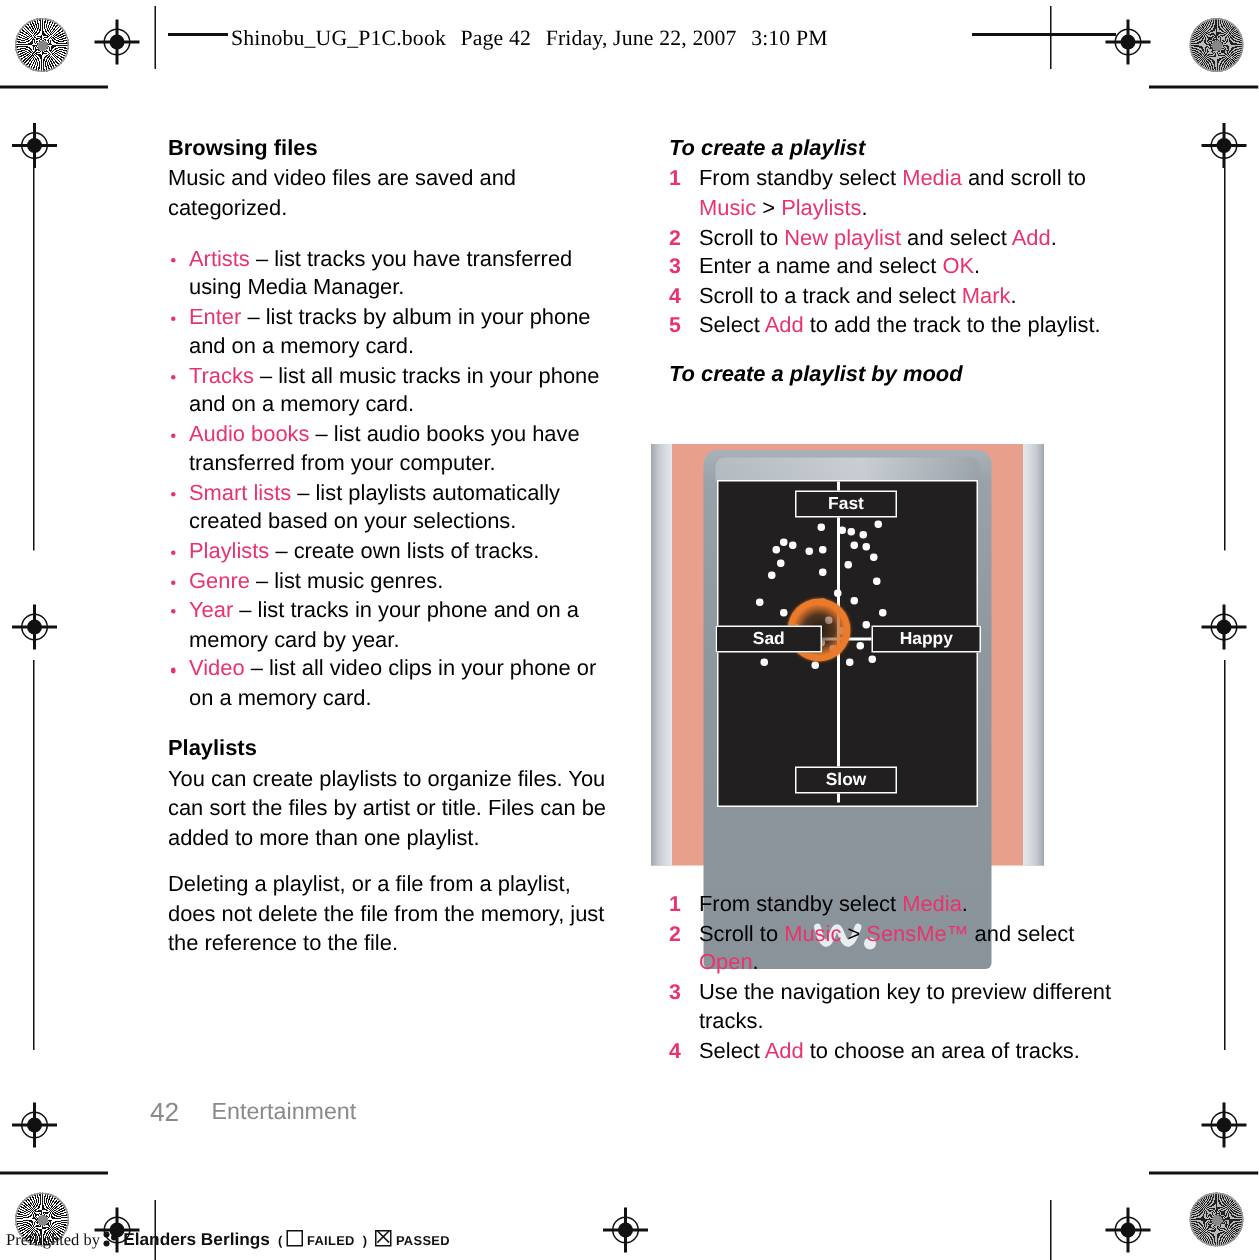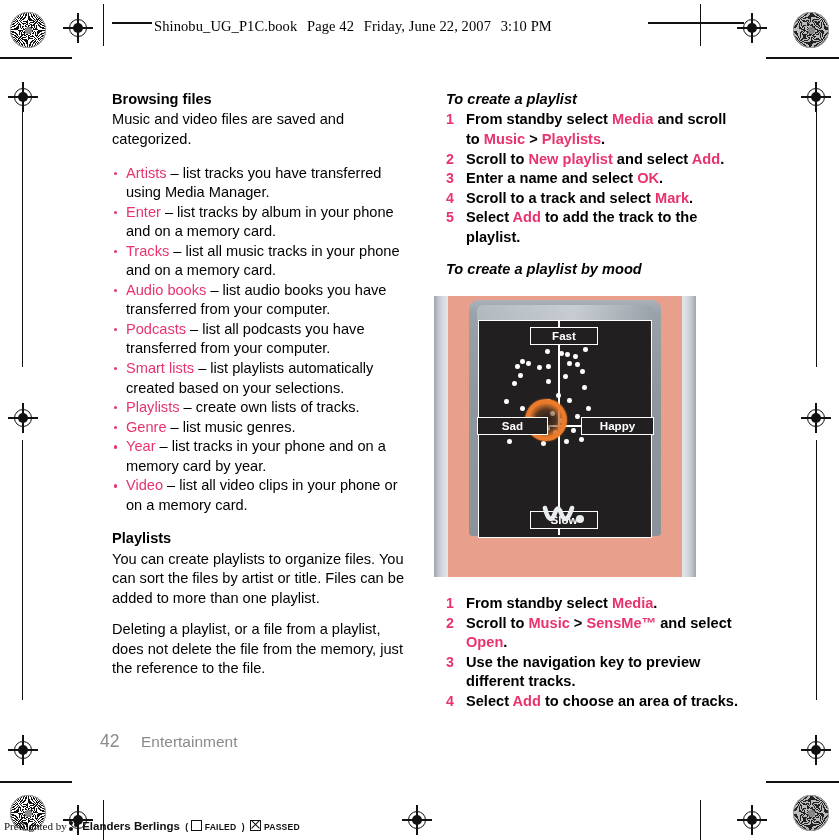--- a/index.html
+++ b/index.html
@@ -54,37 +54,37 @@
   p.gap{margin-top:12px;}
 
   ul.bl{list-style:none;margin:14px 0 0 0;padding:0;}
   ul.bl li{position:relative;padding-left:14px;margin:0 0 0 0;line-height:1.34;}
   ul.bl li::before{
     content:"";position:absolute;left:2px;top:8px;
     width:3.4px;height:3.4px;border-radius:50%;background:#E8336D;
   }
 
   ol.nl{list-style:none;margin:0;padding:0;counter-reset:step;}
-  ol.nl li{position:relative;padding-left:20px;line-height:1.34;margin:0;font-weight:bold;}
+  ol.nl li{position:relative;padding-left:20px;line-height:1.34;margin:0;}
   ol.nl li::before{
     counter-increment:step;content:counter(step);
     position:absolute;left:0;top:0;
     color:#E8336D;font-weight:bold;font-size:14.2px;
   }
   .pink{color:#E8336D;}
 
   
   .figure{position:absolute;left:434px;top:296px;width:262px;height:281px;}
   .fig-bg{position:absolute;inset:0;background:#E8A08C;}
   .fig-grad-l{position:absolute;left:0;top:0;width:14px;height:100%;
     background:linear-gradient(to right,#9fa6ad 0%,#c3c9cf 35%,#d8dde1 70%,#e3e7ea 100%);}
   .fig-grad-r{position:absolute;right:0;top:0;width:14px;height:100%;
     background:linear-gradient(to left,#9fa6ad 0%,#c3c9cf 35%,#d8dde1 70%,#e3e7ea 100%);}
 
-  .phone{position:absolute;left:35px;top:4px;width:192px;height:236px;
+  .phone{position:absolute;left:35px;top:4px;width:192px;height:346px;
     background:linear-gradient(to bottom,#aab1b8 0%,#9aa2a9 6%,#8f979e 40%,#8b939a 100%);
     border-radius:9px 9px 4px 4px;}
   .phone-shine{position:absolute;left:8px;top:5px;width:176px;height:16px;
     background:linear-gradient(to right,#b9c0c6 0%,#d5dadf 55%,#9aa2a9 100%);
     border-radius:6px 6px 0 0;opacity:.75;}
 
   .screen{position:absolute;left:9px;top:20px;width:174px;height:218px;background:#211f1f;
     border:1.6px solid #ffffff;box-sizing:border-box;}
   .dot-pt{position:absolute;width:4.6px;height:4.6px;background:#ffffff;border-radius:50%;}
   .axis-v{position:absolute;background:#ffffff;width:1.7px;}
@@ -229,21 +229,20 @@
 
   <div class="col col-left">
     <h3 class="sec">Browsing files</h3>
     <p class="body">Music and video files are saved and categorized.</p>
 
     <ul class="bl" id="browse-bullets">
         <li><span class="pink">Artists</span><span> – list tracks you have transferred using Media Manager.</span></li>
         <li><span class="pink">Enter</span><span> – list tracks by album in your phone and on a memory card.</span></li>
         <li><span class="pink">Tracks</span><span> – list all music tracks in your phone and on a memory card.</span></li>
         <li><span class="pink">Audio books</span><span> – list audio books you have transferred from your computer.</span></li>
-        <li><span class="pink">Podcasts</span><span> – list all podcasts you have transferred from your computer.</span></li>
         <li><span class="pink">Smart lists</span><span> – list playlists automatically created based on your selections.</span></li>
         <li><span class="pink">Playlists</span><span> – create own lists of tracks.</span></li>
         <li><span class="pink">Genre</span><span> – list music genres.</span></li>
         <li><span class="pink">Year</span><span> – list tracks in your phone and on a memory card by year.</span></li>
         <li><span class="pink">Video</span><span> – list all video clips in your phone or on a memory card.</span></li>
       </ul>
 
     <h3 class="sec" style="margin-top:14px;">Playlists</h3>
     <p class="body">You can create playlists to organize files. You can sort the files by artist or title. Files can be added to more than one playlist.</p>
     <p class="body gap">Deleting a playlist, or a file from a playlist, does not delete the file from the memory, just the reference to the file.</p>

